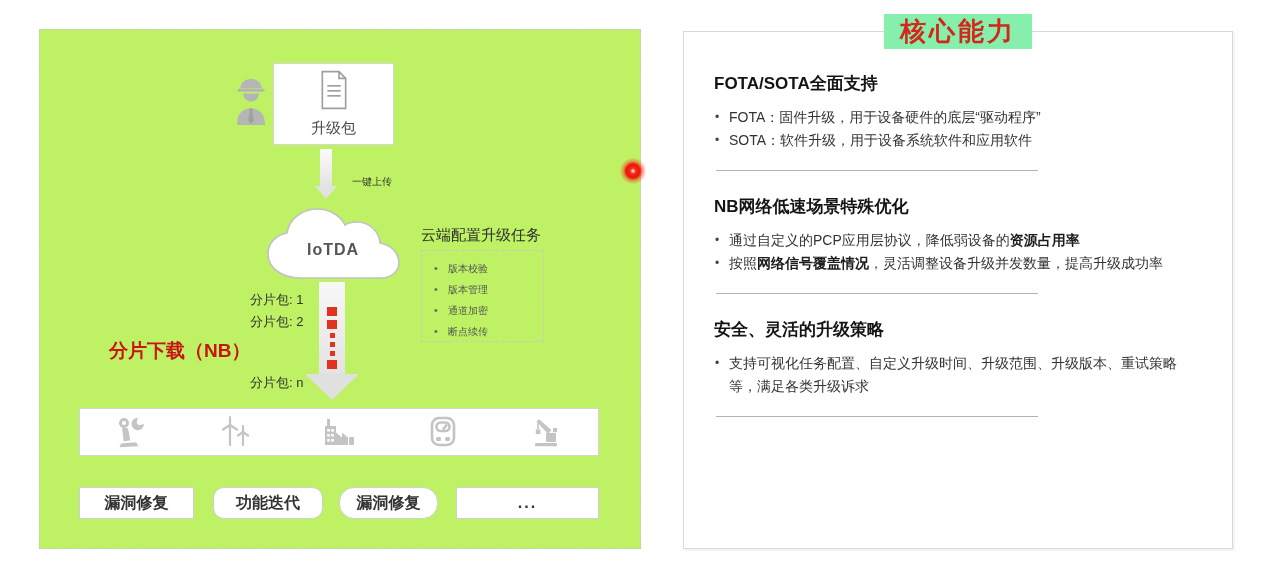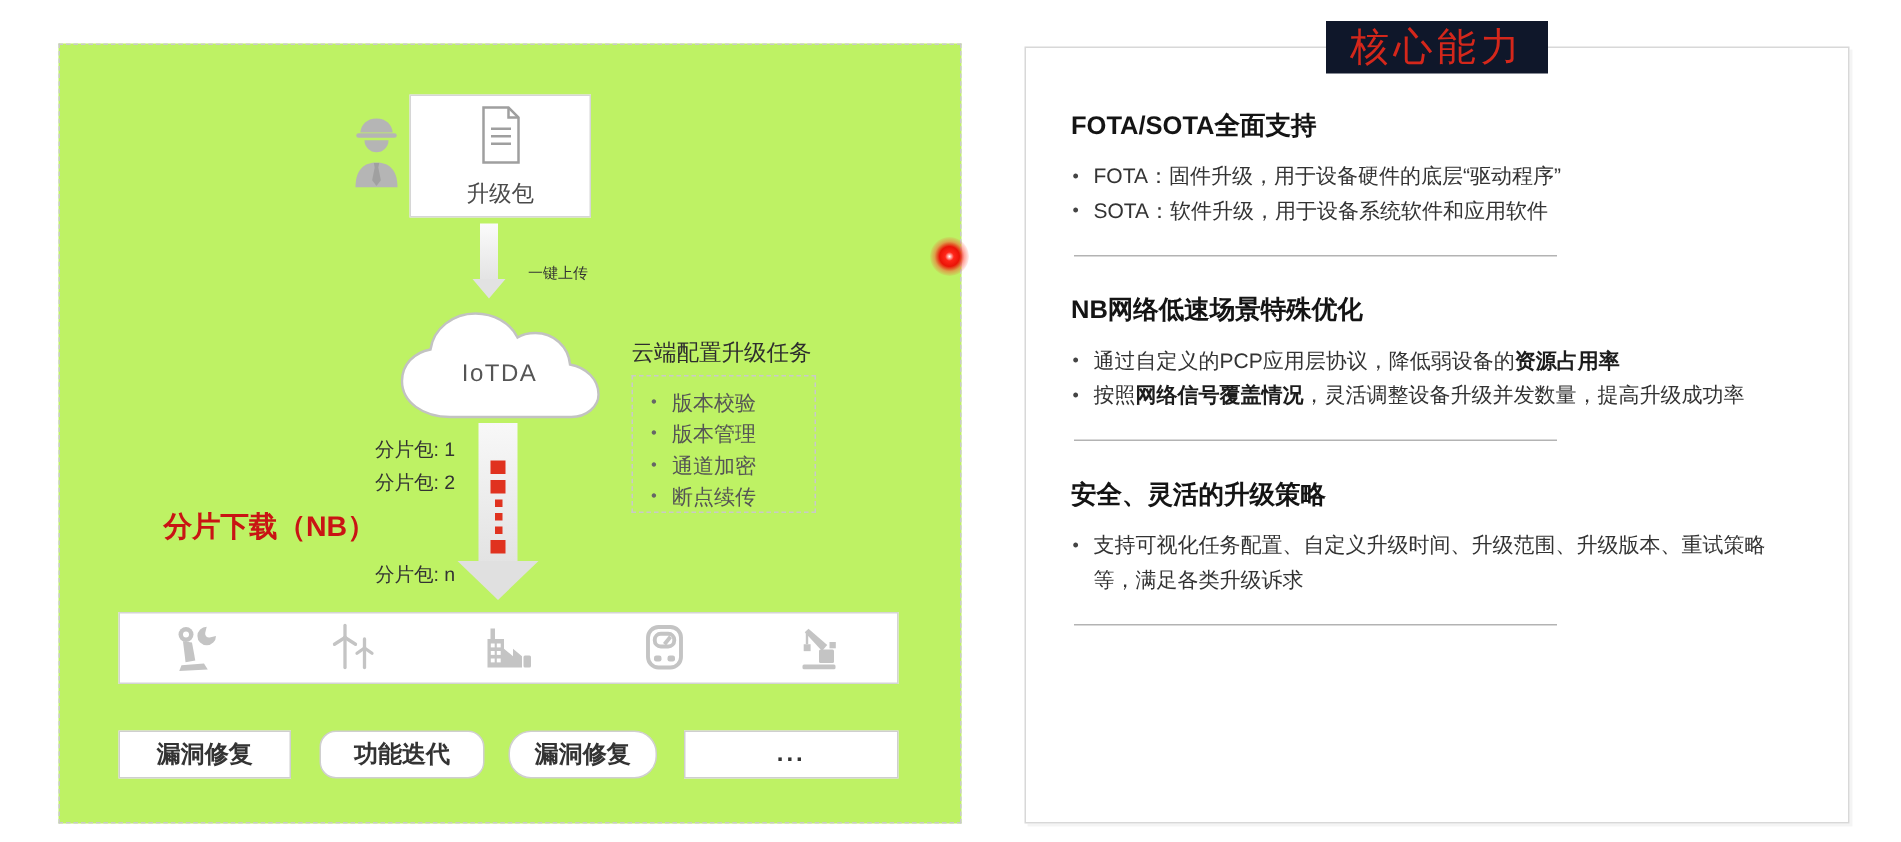--- a/index.html
+++ b/index.html
@@ -14,29 +14,29 @@
            display:flex;flex-direction:column;align-items:center;justify-content:center;gap:5px;background:#fff;}
   .pkg-label{font-size:15px;color:#4a4a4a;}
 
   .arrow1-shaft{position:absolute;left:280px;top:119px;width:12px;height:37px;
                 background:linear-gradient(#fbfbfb,#e4e4e4);}
   .arrow1-head{position:absolute;left:275px;top:156px;width:0;height:0;
                border-left:11px solid transparent;border-right:11px solid transparent;
                border-top:13px solid #e2e2e2;}
   .upload-label{position:absolute;left:312px;top:145px;font-size:10px;color:#333;}
 
-  .cloud{position:absolute;left:218px;top:176px;width:150px;height:78px;}
+  .cloud{position:absolute;left:218px;top:176px;width:150px;height:78px;font-weight:bold;}
   .cloud-label{position:absolute;left:0;top:0;width:100%;height:100%;display:flex;align-items:center;
                justify-content:center;padding-top:10px;box-sizing:border-box;
                font-size:16px;color:#555;letter-spacing:1px;}
 
   .cfg-title{position:absolute;left:381px;top:196px;font-size:15px;font-weight:400;color:#2e2e2e;}
   .cfg-box{position:absolute;left:381px;top:220px;width:123px;height:92px;border:1px dashed #c9c9c9;
            padding:7px 0 0 10px;box-sizing:border-box;}
-  .cfg-item{position:relative;padding-left:16px;font-size:14px;color:#555;line-height:21px;}
+  .cfg-item{position:relative;padding-left:16px;font-size:10px;color:#555;line-height:21px;}
   .cfg-item::before{content:"•";position:absolute;left:2px;color:#666;font-size:11px;}
 
   .frag{position:absolute;font-size:13px;color:#333;}
   .frag-1{left:210px;top:261px;}
   .frag-2{left:210px;top:283px;}
   .frag-n{left:210px;top:344px;}
   .frag-download{position:absolute;left:69px;top:308px;font-size:19px;font-weight:bold;color:#c91414;}
 
   .arrow2-shaft{position:absolute;left:279px;top:252px;width:26px;height:92px;
                 background:linear-gradient(#f8f8f8,#e3e3e3);}
@@ -60,22 +60,22 @@
   .use-3{left:299px;width:97px;border-radius:15px;}
   .use-4{left:416px;width:141px;letter-spacing:2px;}
 
   .laser-dot{position:absolute;left:620px;top:158px;width:26px;height:26px;border-radius:50%;
              background:radial-gradient(circle,#ffffff 0%,#ff2619 16%,#ea1407 36%,
                         rgba(255,64,44,.45) 54%,rgba(255,64,44,0) 74%);z-index:5;}
 
   
   .right-panel{position:absolute;left:683px;top:31px;width:548px;height:516px;
                border:1px solid #d8d8d8;background:#fff;box-shadow:2px 2px 0 rgba(0,0,0,.045);}
-  .rp-title{position:absolute;top:-18px;left:50%;transform:translateX(-50%);background:#0f172a;
-            padding:0 16px;font-size:26px;font-weight:normal;color:#d4271b;letter-spacing:3px;
+  .rp-title{position:absolute;top:-18px;left:50%;transform:translateX(-50%);background:#86efac;
+            padding:0 16px;font-size:26px;font-weight:bold;color:#d4271b;letter-spacing:3px;
             white-space:nowrap;}
   .rp-content{padding:40px 34px 0 30px;}
   .rp-heading{margin:0 0 11px;font-size:17px;font-weight:bold;color:#141414;}
   .rp-bullet{position:relative;margin:0;padding-left:15px;font-size:14px;color:#333;line-height:23px;}
   .rp-bullet::before{content:"•";position:absolute;left:1px;top:0;color:#444;font-size:12px;}
   .rp-bullet .b{font-weight:bold;color:#1c1c1c;}
   .rp-sep{border:none;border-top:1px solid #b3b3b3;width:322px;margin:18px 0 24px 2px;}
 </style>
 </head>
 <body>

